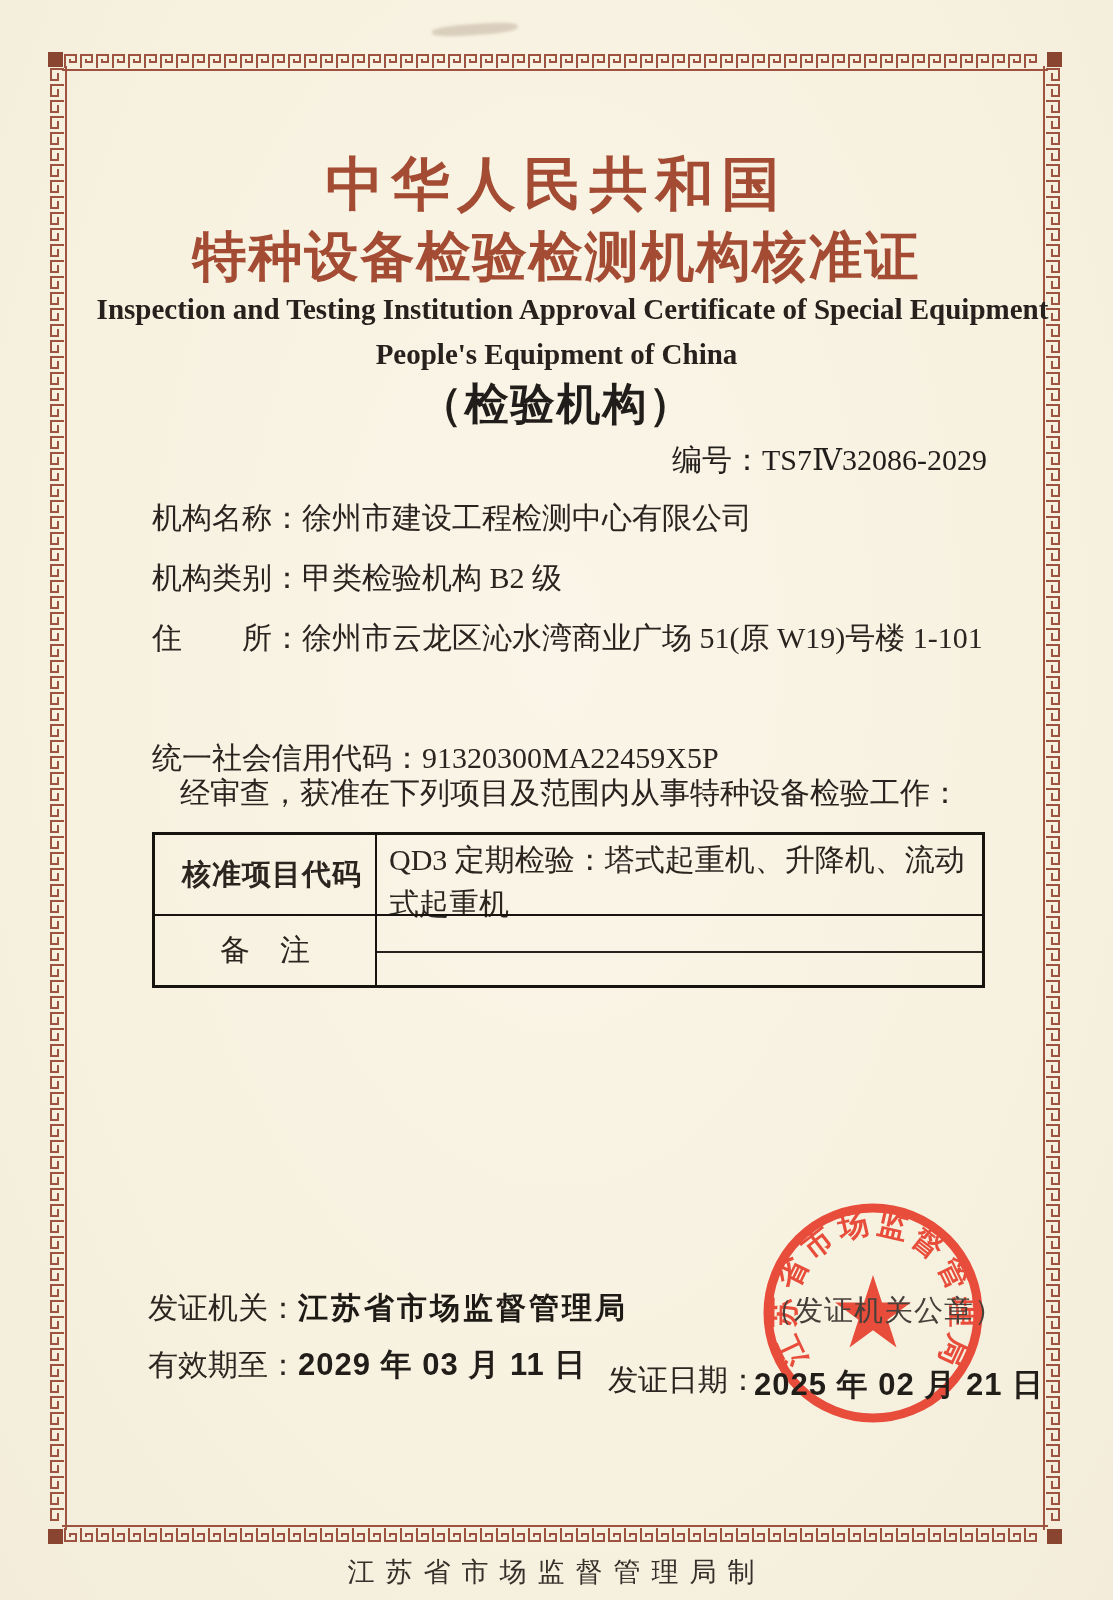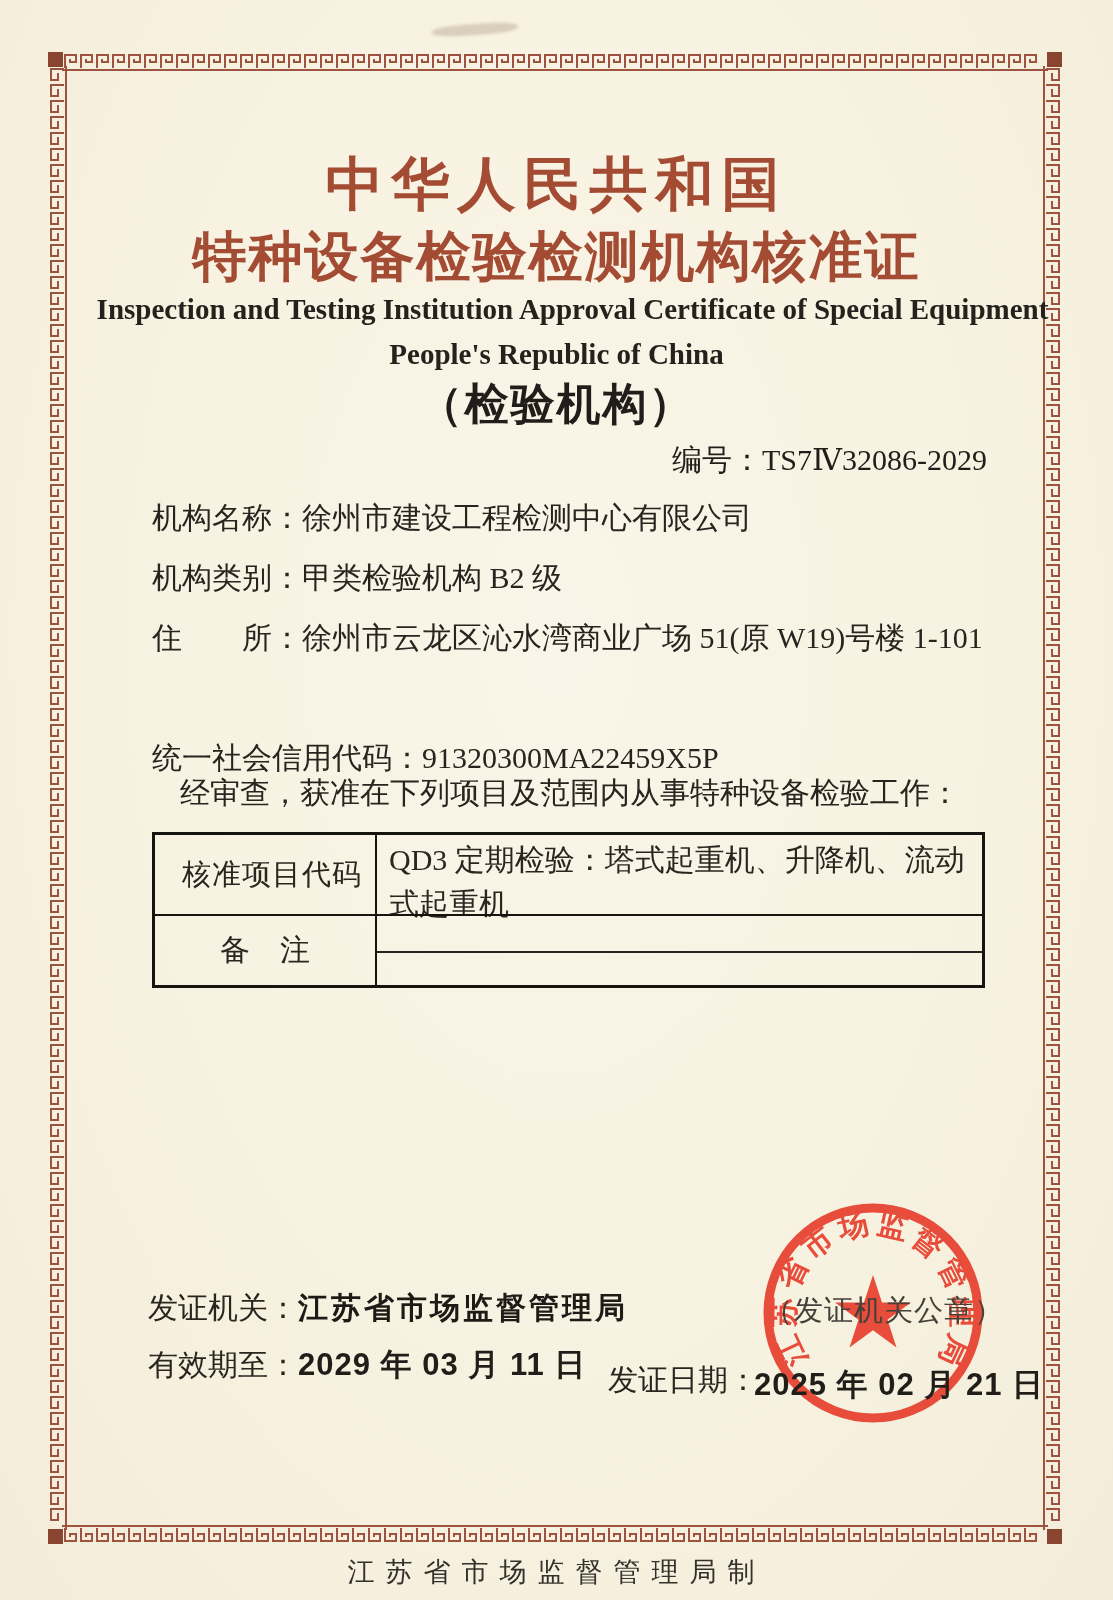--- a/index.html
+++ b/index.html
@@ -30,21 +30,21 @@
   .f0 { top:498px; } .f1 { top:558px; } .f2 { top:618px; } .f3 { top:678px; } .f4 { top:738px; }
   .intro { left:180px; top:773px; font-size:30px; color:#29241f; }
   .cert-table {
     left:152px; top:832px; width:833px; height:156px;
     border:3px solid #17130f; box-sizing:border-box;
     display:grid; grid-template-columns:220px 1fr; grid-template-rows:79px 1fr;
     background:transparent;
   }
   .tcell { box-sizing:border-box; position:relative; }
   .tl1 { display:flex; align-items:center; justify-content:center;
-         font-size:29px; font-weight:400; letter-spacing:1px;padding-left:14px; }
+         font-size:29px; font-weight:700; letter-spacing:1px;padding-left:14px; }
   .tv1 { border-left:2px solid #17130f; font-size:30px; line-height:44px;
          padding:3px 10px 0 12px; }
   .tl2 { border-top:2px solid #17130f; display:flex; align-items:center;
          justify-content:center; font-size:30px; }
   .tv2 { border-top:2px solid #17130f; border-left:2px solid #17130f; }
   .subline { position:absolute; left:0; top:50%; width:100%; height:2px;
              background:#26221d; }
   .issuer { left:148px; top:1288px; font-size:30px; }
   .issuer .val { font-weight:700; letter-spacing:3px; color:#1e1a16; }
   .valid { left:148px; top:1344px; font-size:30px; }
@@ -66,21 +66,21 @@
       <rect x="48" y="52" width="15" height="15" fill="#8a4530"></rect>
       <rect x="1047" y="52" width="15" height="15" fill="#8a4530"></rect>
       <rect x="48" y="1529" width="15" height="15" fill="#8a4530"></rect>
       <rect x="1047" y="1529" width="15" height="15" fill="#8a4530"></rect>
     </svg>
   <div class="artifact"></div>
 
   <div class="abs center t1 accent" style="color: rgb(163, 75, 51);">中华人民共和国</div>
   <div class="abs center t2 accent" style="color: rgb(163, 75, 51);">特种设备检验检测机构核准证</div>
   <div class="abs center en1">Inspection and Testing Institution Approval Certificate of Special Equipment</div>
-  <div class="abs center en2">People's Republic of China</div>
+  <div class="abs center en2">People's Equipment of China</div>
   <div class="abs center sub">（检验机构）</div>
 
   <div class="abs certno"><span>编号：</span><span>TS7Ⅳ32086-2029</span></div>
 
   <div class="abs field f0"><span>机构名称：</span><span>徐州市建设工程检测中心有限公司</span></div>
   <div class="abs field f1"><span>机构类别：</span><span>甲类检验机构 B2 级</span></div>
   <div class="abs field f2"><span>住　　所：</span><span>徐州市云龙区沁水湾商业广场 51(原 W19)号楼 1-101</span></div>
   <div class="abs field f4"><span>统一社会信用代码：</span><span>91320300MA22459X5P</span></div>
 
   <div class="abs intro">经审查，获准在下列项目及范围内从事特种设备检验工作：</div>

